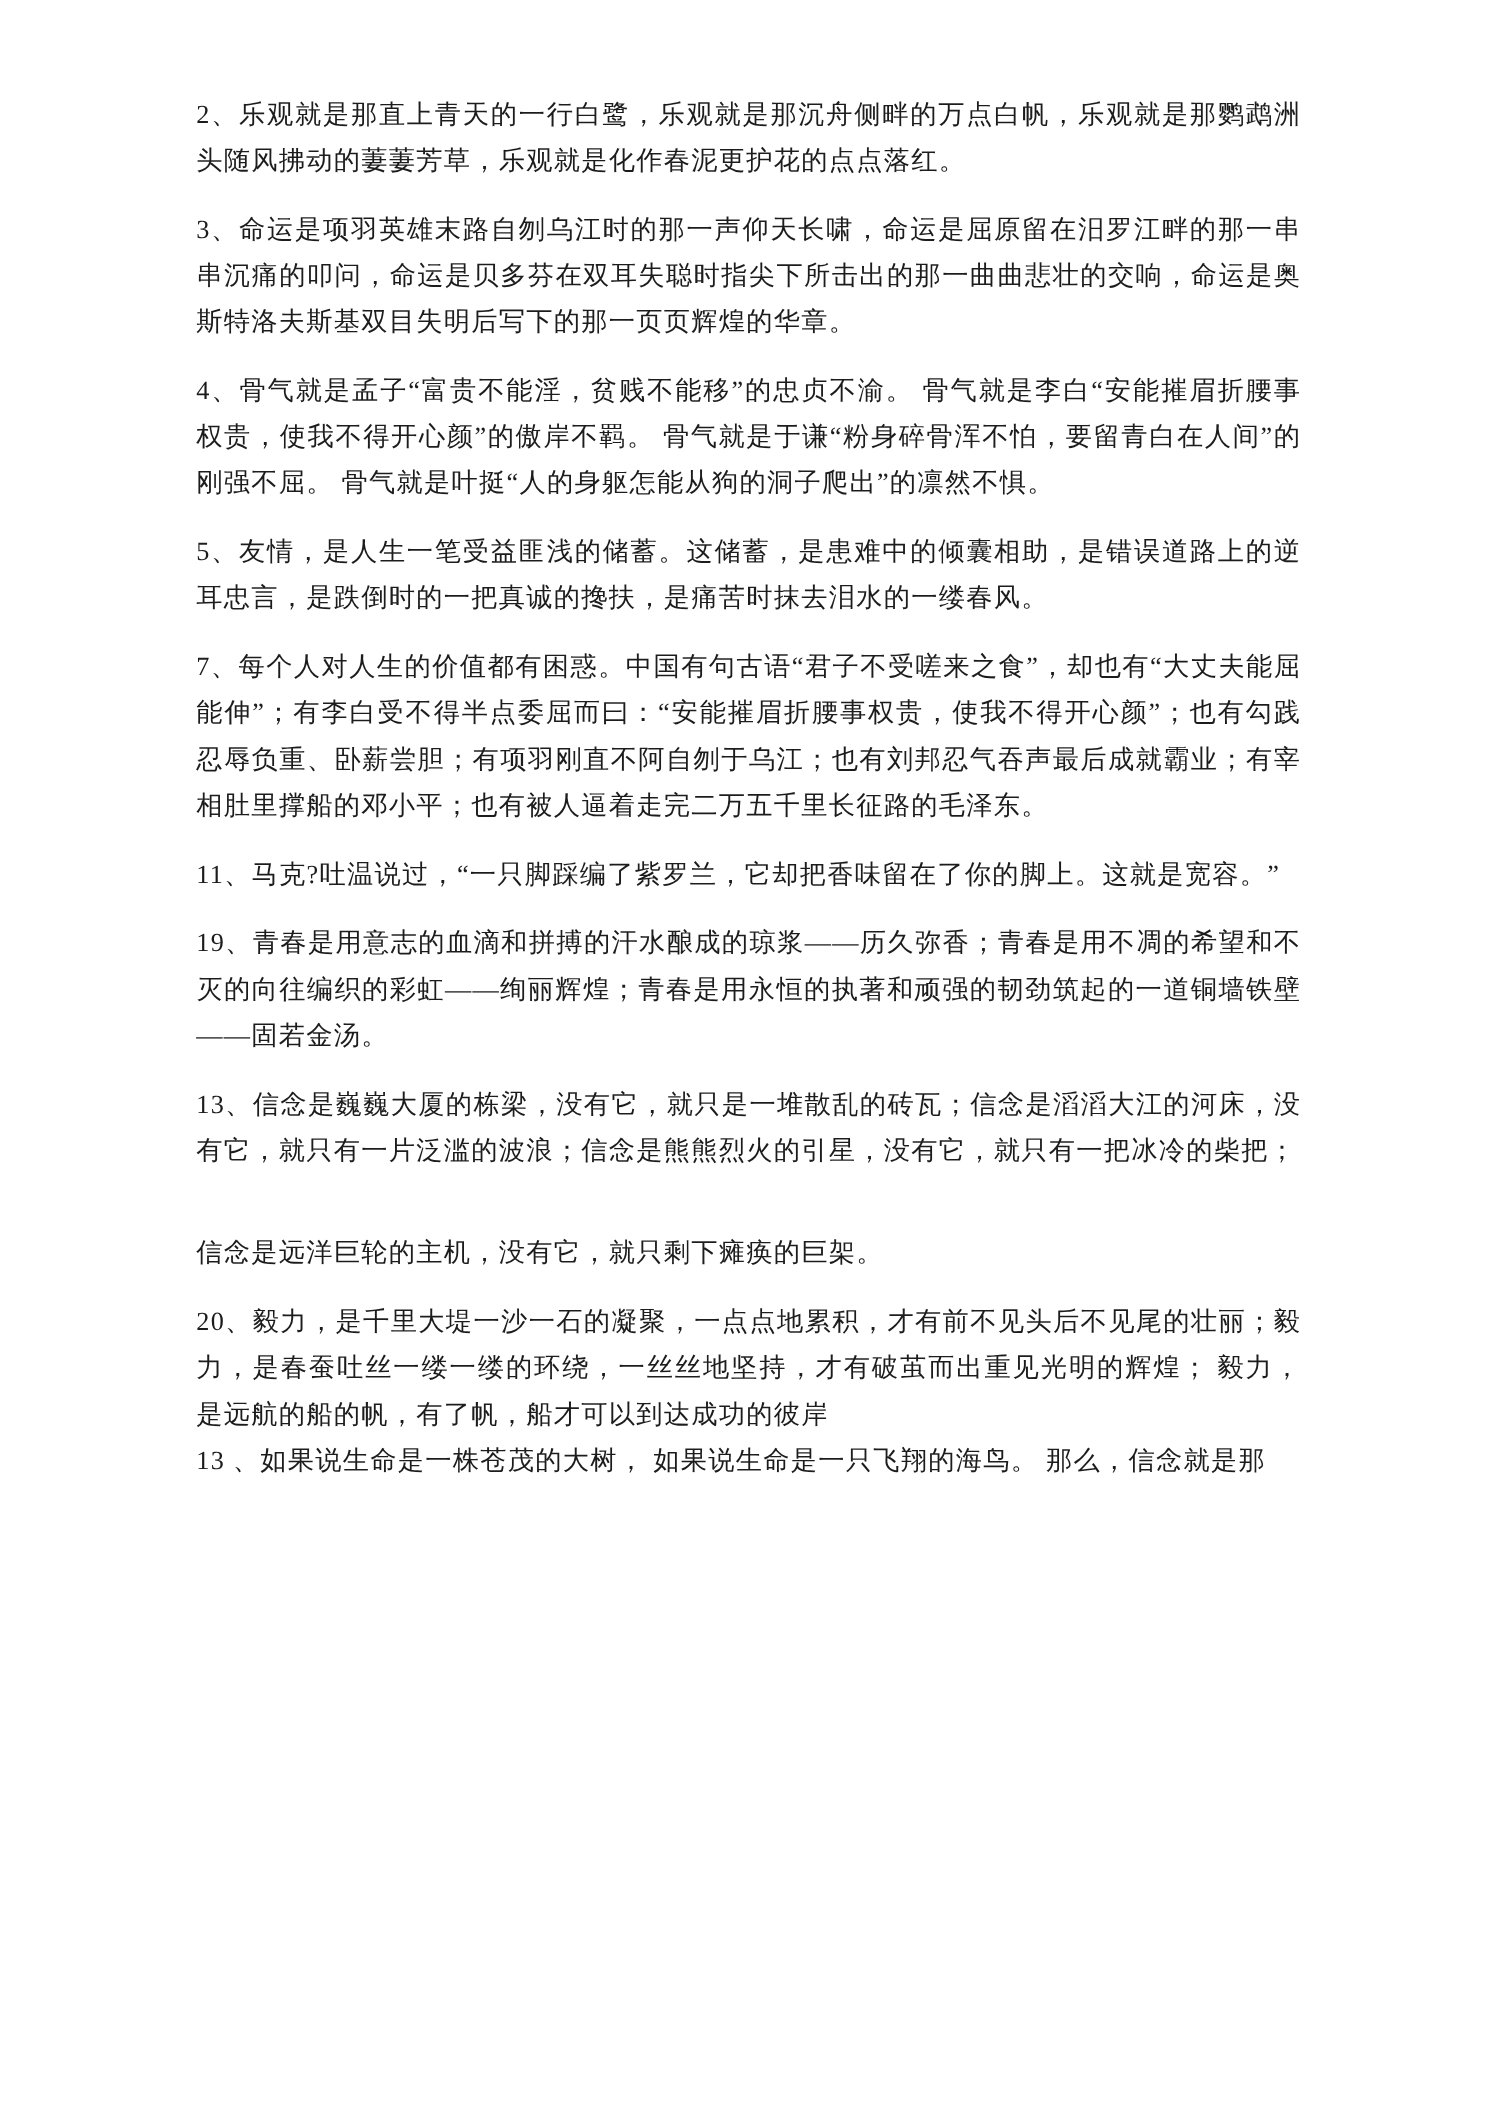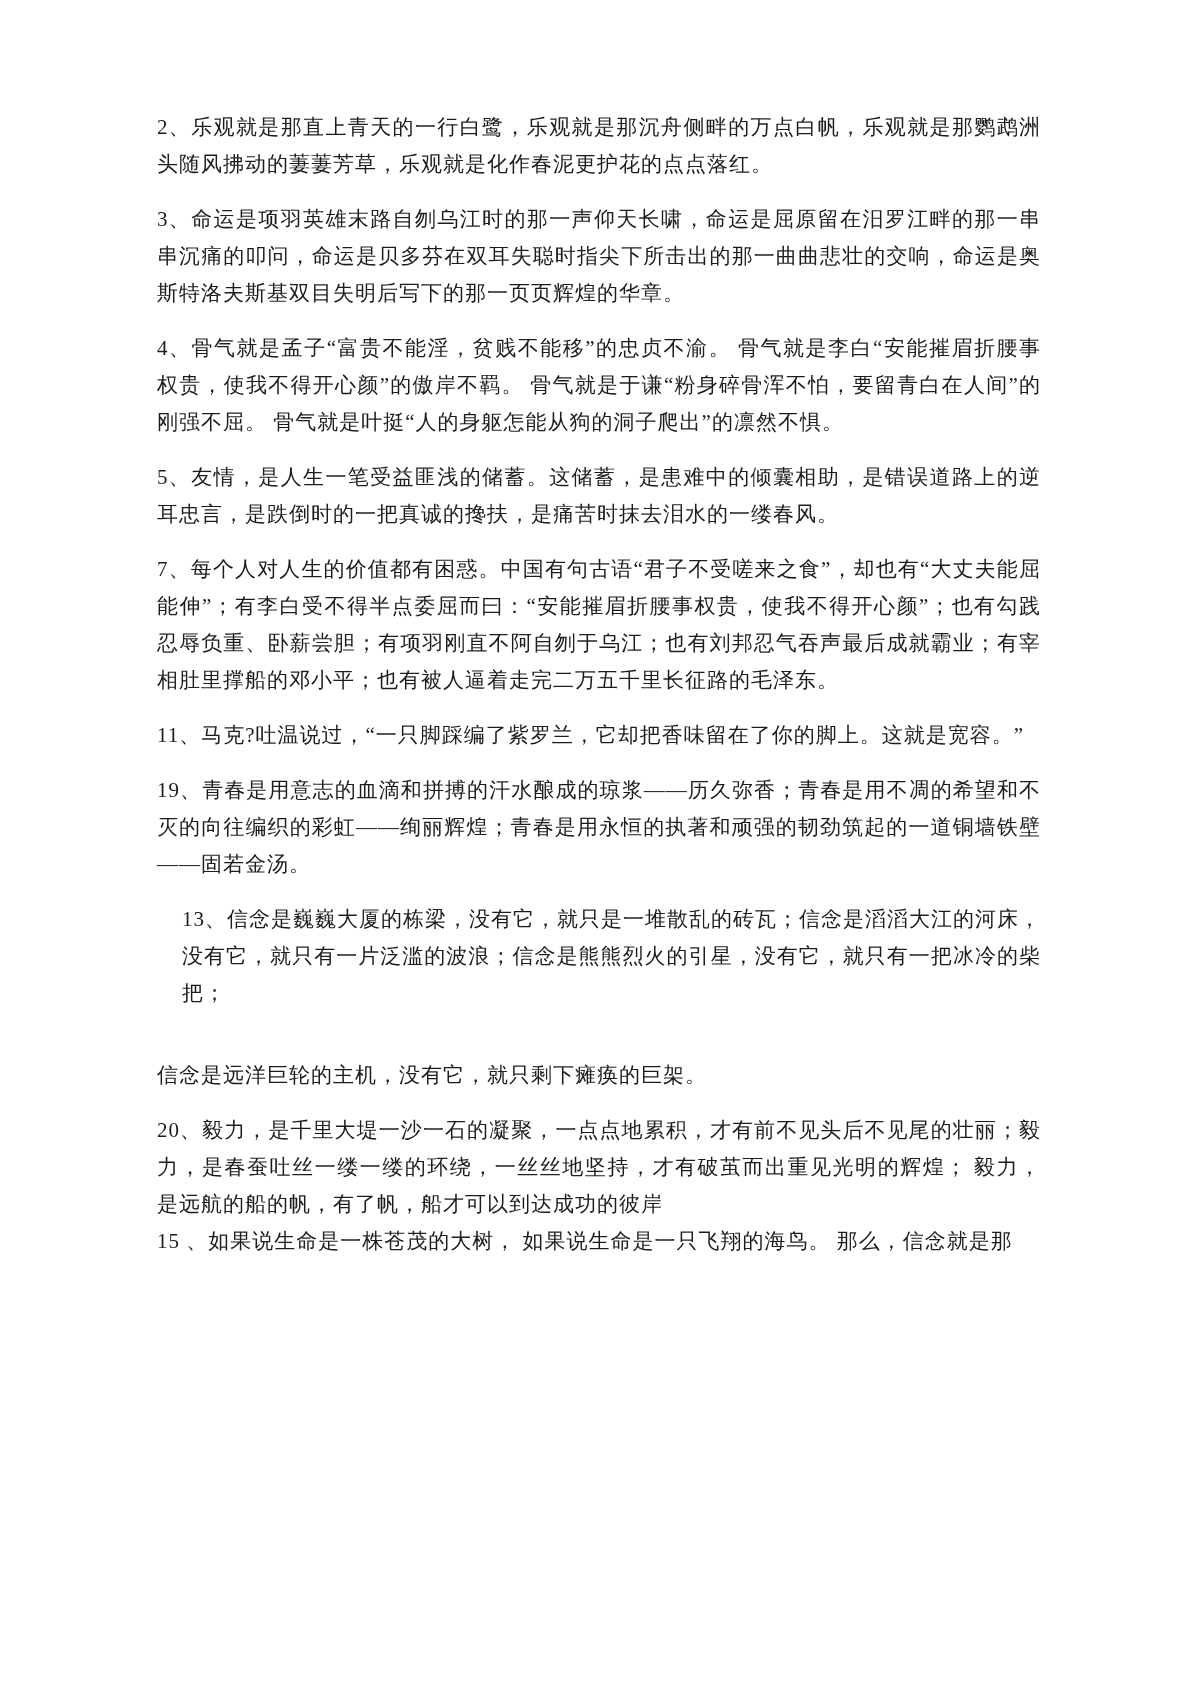--- a/index.html
+++ b/index.html
@@ -11,50 +11,49 @@
     width: 1191px;
     height: 1684px;
     overflow: hidden;
     font-family: "Liberation Serif", "DejaVu Serif", serif;
     color: #1c1c1c;
   }
   .page {
     box-sizing: border-box;
     width: 1191px;
     height: 1684px;
-    padding: 109px 150px 40px 157px;
+    padding: 73px 150px 40px 157px;
     background: #ffffff;
   }
   .doc-body p {
     margin: 0 0 18px 0;
     font-size: 21px;
     line-height: 37px;
     letter-spacing: 1px;
     text-align: justify;
     text-justify: inter-ideograph;
     word-break: break-all;
   }
   .doc-body p.gap-none {
     margin-bottom: 0;
   }
   .doc-body p.gap-large {
     margin-bottom: 45px;
-    margin-left: 25px;
   }
 </style>
 </head>
 <body>
 
 <div class="page">
   <div class="doc-body">
       <p>2、乐观就是那直上青天的一行白鹭，乐观就是那沉舟侧畔的万点白帆，乐观就是那鹦鹉洲头随风拂动的萋萋芳草，乐观就是化作春泥更护花的点点落红。</p>
       <p>3、命运是项羽英雄末路自刎乌江时的那一声仰天长啸，命运是屈原留在汨罗江畔的那一串串沉痛的叩问，命运是贝多芬在双耳失聪时指尖下所击出的那一曲曲悲壮的交响，命运是奥斯特洛夫斯基双目失明后写下的那一页页辉煌的华章。</p>
       <p>4、骨气就是孟子“富贵不能淫，贫贱不能移”的忠贞不渝。 骨气就是李白“安能摧眉折腰事权贵，使我不得开心颜”的傲岸不羁。 骨气就是于谦“粉身碎骨浑不怕，要留青白在人间”的刚强不屈。 骨气就是叶挺“人的身躯怎能从狗的洞子爬出”的凛然不惧。</p>
       <p>5、友情，是人生一笔受益匪浅的储蓄。这储蓄，是患难中的倾囊相助，是错误道路上的逆耳忠言，是跌倒时的一把真诚的搀扶，是痛苦时抹去泪水的一缕春风。</p>
       <p>7、每个人对人生的价值都有困惑。中国有句古语“君子不受嗟来之食”，却也有“大丈夫能屈能伸”；有李白受不得半点委屈而曰：“安能摧眉折腰事权贵，使我不得开心颜”；也有勾践忍辱负重、卧薪尝胆；有项羽刚直不阿自刎于乌江；也有刘邦忍气吞声最后成就霸业；有宰相肚里撑船的邓小平；也有被人逼着走完二万五千里长征路的毛泽东。</p>
       <p>11、马克?吐温说过，“一只脚踩编了紫罗兰，它却把香味留在了你的脚上。这就是宽容。”</p>
       <p>19、青春是用意志的血滴和拼搏的汗水酿成的琼浆——历久弥香；青春是用不凋的希望和不灭的向往编织的彩虹——绚丽辉煌；青春是用永恒的执著和顽强的韧劲筑起的一道铜墙铁壁——固若金汤。</p>
       <p class="gap-large">13、信念是巍巍大厦的栋梁，没有它，就只是一堆散乱的砖瓦；信念是滔滔大江的河床，没有它，就只有一片泛滥的波浪；信念是熊熊烈火的引星，没有它，就只有一把冰冷的柴把；</p>
       <p>信念是远洋巨轮的主机，没有它，就只剩下瘫痪的巨架。</p>
       <p class="gap-none">20、毅力，是千里大堤一沙一石的凝聚，一点点地累积，才有前不见头后不见尾的壮丽；毅力，是春蚕吐丝一缕一缕的环绕，一丝丝地坚持，才有破茧而出重见光明的辉煌；  毅力，是远航的船的帆，有了帆，船才可以到达成功的彼岸</p>
-      <p>15 、如果说生命是一株苍茂的大树，  如果说生命是一只飞翔的海鸟。  那么，信念就是那</p>
+      <p>13 、如果说生命是一株苍茂的大树，  如果说生命是一只飞翔的海鸟。  那么，信念就是那</p>
     </div>
 </div>
 
 </body></html>

